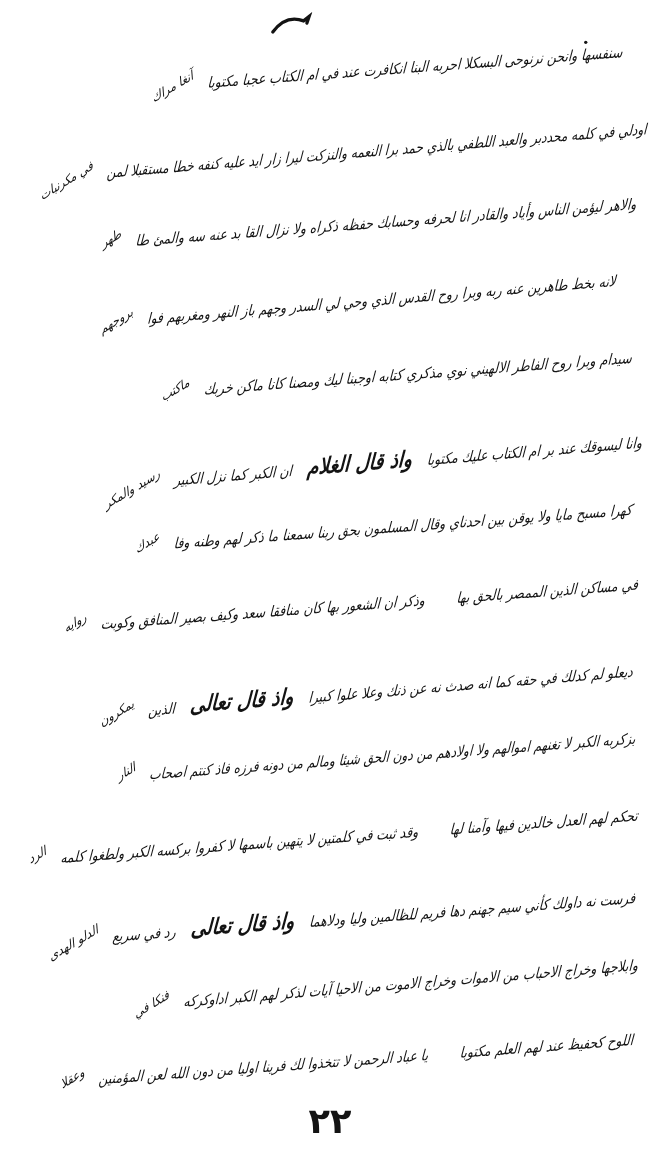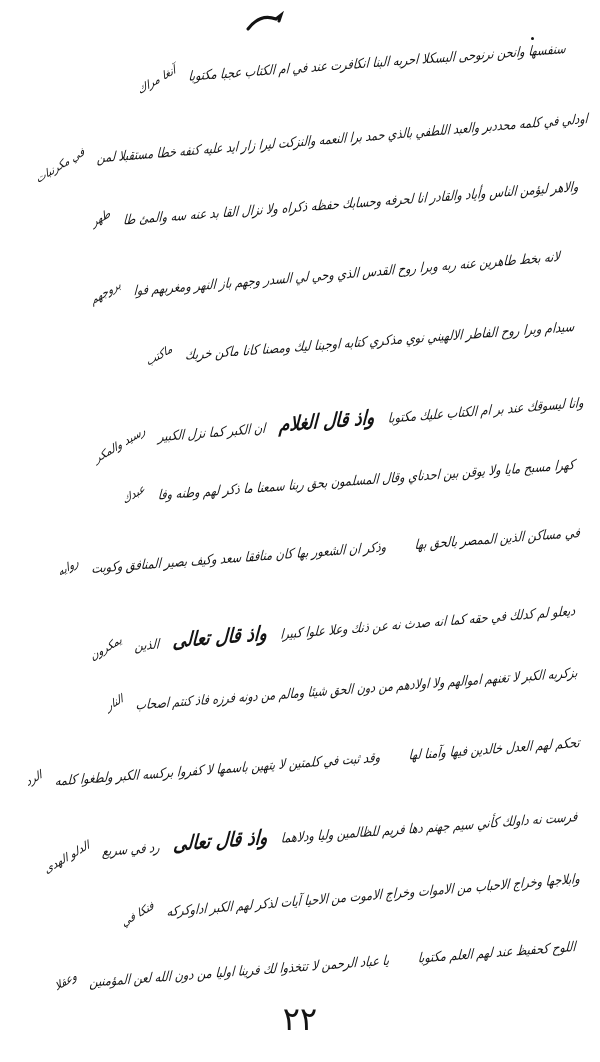--- a/index.html
+++ b/index.html
@@ -54,21 +54,21 @@
   .l12 { top: 872px; right: 20px; transform: rotate(-4.6deg) skewX(-8deg) scaleX(0.84); }
   .l13 { top: 940px; right: 24px; transform: rotate(-4.2deg) skewX(-8deg) scaleX(0.84); }
   
   .page-number {
     position: absolute;
     top: 1000px;
     left: 0;
     width: 100%;
     text-align: center;
     font-size: 32px;
-    font-weight: normal;
+    font-weight: bold;
     letter-spacing: 6px;
     direction: rtl;
   }
   
   .ink-flourish { position: absolute; top: 10px; left: 246px; }
   .ink-dot {
     position: absolute;
     top: 37px;
     left: 531px;
     width: 3px;

